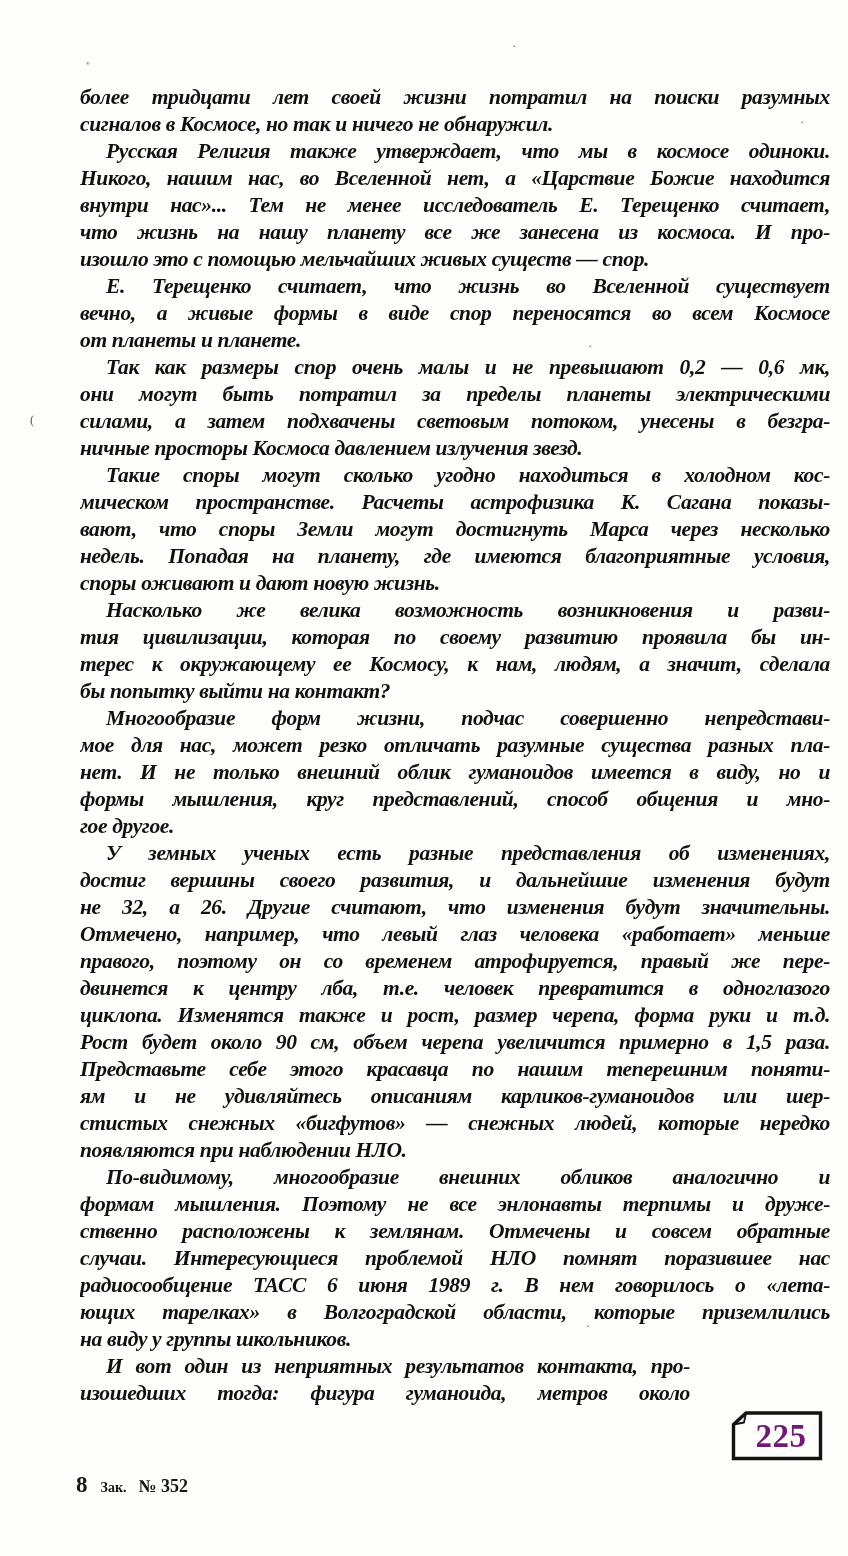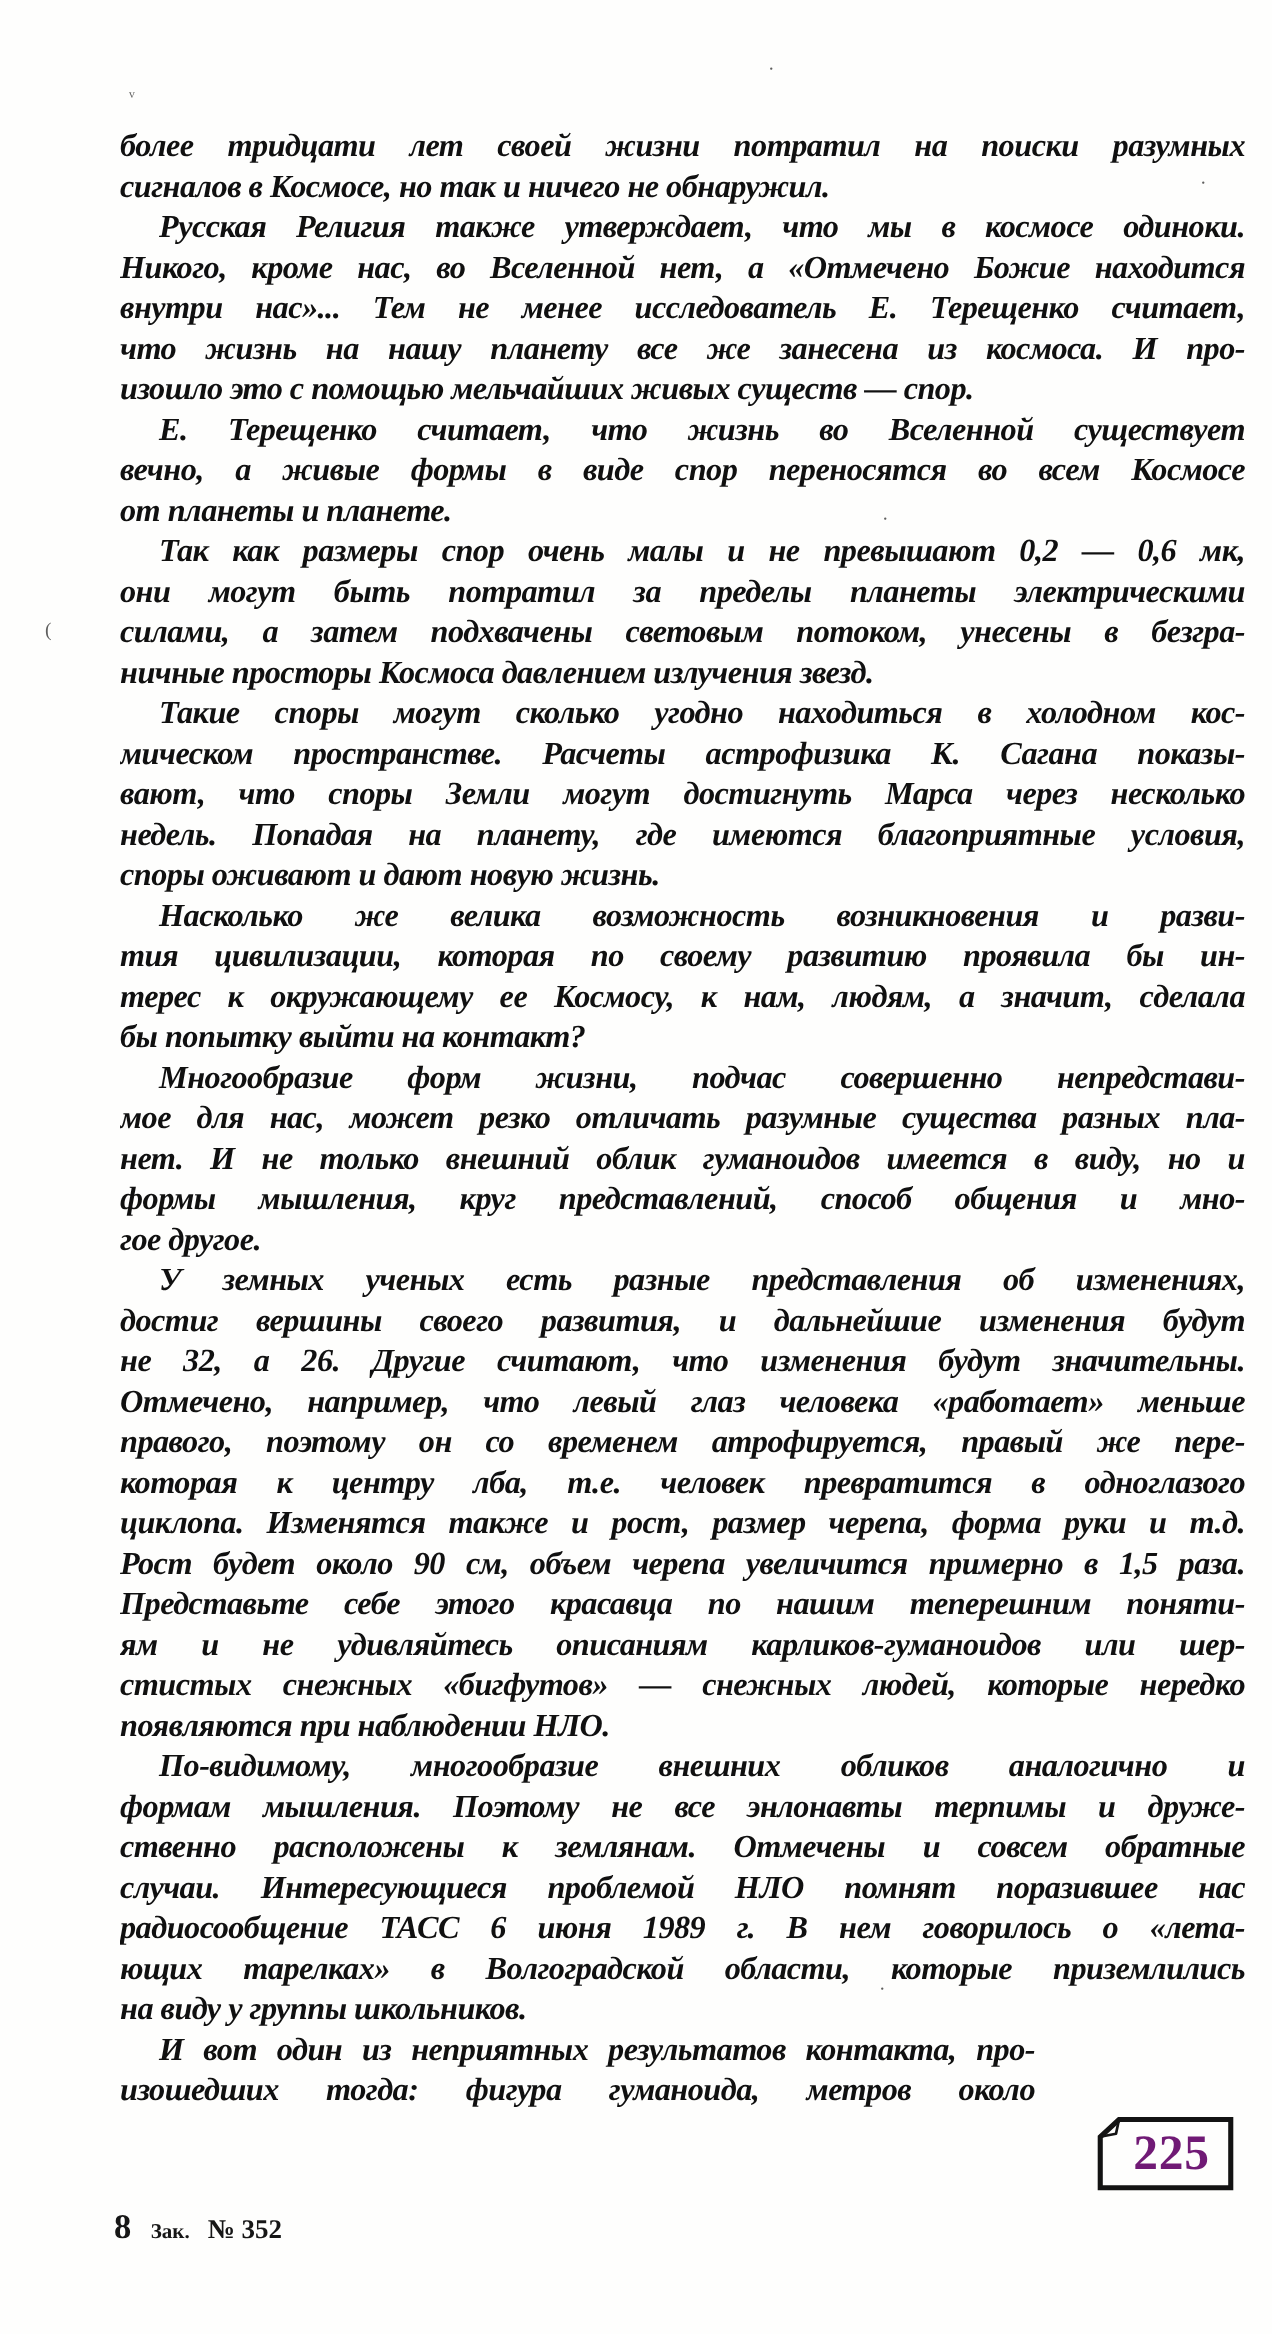--- a/index.html
+++ b/index.html
@@ -79,21 +79,21 @@
 <div class="book-page">
 
   <div class="text-column">
 
   <div class="para">
         <div class="line">более тридцати лет своей жизни потратил на поиски разумных</div>
         <div class="line last">сигналов в Космосе, но так и ничего не обнаружил.</div>
       </div>
       <div class="para">
         <div class="line indent">Русская Религия также утверждает, что мы в космосе одиноки.</div>
-        <div class="line">Никого, кроме нас, во Вселенной нет, а «Отмечено Божие находится</div>
+        <div class="line">Никого, нашим нас, во Вселенной нет, а «Царствие Божие находится</div>
         <div class="line">внутри нас»... Тем не менее исследователь Е. Терещенко считает,</div>
         <div class="line">что жизнь на нашу планету все же занесена из космоса. И про-</div>
         <div class="line last">изошло это с помощью мельчайших живых существ — спор.</div>
       </div>
       <div class="para">
         <div class="line indent">Е. Терещенко считает, что жизнь во Вселенной существует</div>
         <div class="line">вечно, а живые формы в виде спор переносятся во всем Космосе</div>
         <div class="line last">от планеты и планете.</div>
       </div>
       <div class="para">
@@ -121,21 +121,21 @@
         <div class="line">нет. И не только внешний облик гуманоидов имеется в виду, но и</div>
         <div class="line">формы мышления, круг представлений, способ общения и мно-</div>
         <div class="line last">гое другое.</div>
       </div>
       <div class="para">
         <div class="line indent">У земных ученых есть разные представления об изменениях,</div>
         <div class="line">достиг вершины своего развития, и дальнейшие изменения будут</div>
         <div class="line">не 32, а 26. Другие считают, что изменения будут значительны.</div>
         <div class="line">Отмечено, например, что левый глаз человека «работает» меньше</div>
         <div class="line">правого, поэтому он со временем атрофируется, правый же пере-</div>
-        <div class="line">которая к центру лба, т.е. человек превратится в одноглазого</div>
+        <div class="line">двинется к центру лба, т.е. человек превратится в одноглазого</div>
         <div class="line">циклопа. Изменятся также и рост, размер черепа, форма руки и т.д.</div>
         <div class="line">Рост будет около 90 см, объем черепа увеличится примерно в 1,5 раза.</div>
         <div class="line">Представьте себе этого красавца по нашим теперешним поняти-</div>
         <div class="line">ям и не удивляйтесь описаниям карликов-гуманоидов или шер-</div>
         <div class="line">стистых снежных «бигфутов» — снежных людей, которые нередко</div>
         <div class="line last">появляются при наблюдении НЛО.</div>
       </div>
       <div class="para">
         <div class="line indent">По-видимому, многообразие внешних обликов аналогично и</div>
         <div class="line">формам мышления. Поэтому не все энлонавты терпимы и друже-</div>

